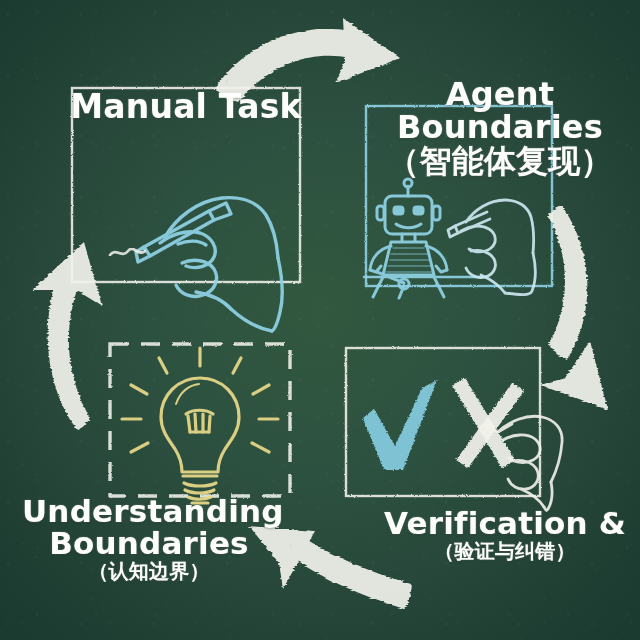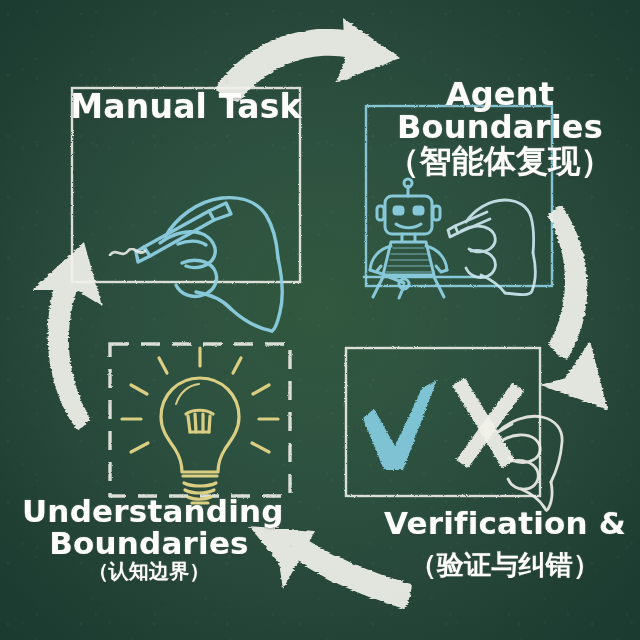--- a/index.html
+++ b/index.html
@@ -269,21 +269,21 @@
   </div>
 
   <div class="label" style="left:375px; top:78px; width:250px; font-size:32px;">
     <span class="en">Agent</span>
     <span class="en">Boundaries</span>
     <span class="zh" style="font-size:32px; margin-top:1px;">（智能体复现）</span>
   </div>
 
   <div class="label" style="left:378px; top:508px; width:254px; font-size:31px;">
     <span class="en">Verification &amp;</span>
-    <span class="zh" style="font-size:27px; margin-top:11px;">（验证与纠错）</span>
+    <span class="zh" style="font-size:20px; margin-top:1px;">（验证与纠错）</span>
   </div>
 
   <div class="label" style="left:22px; top:496px; width:254px; font-size:31px;">
     <span class="en">Understanding</span>
     <span class="en">Boundaries</span>
     <span class="zh" style="font-size:20px; margin-top:1px;">（认知边界）</span>
   </div>
 
   <div class="grain"></div>
 </div>

